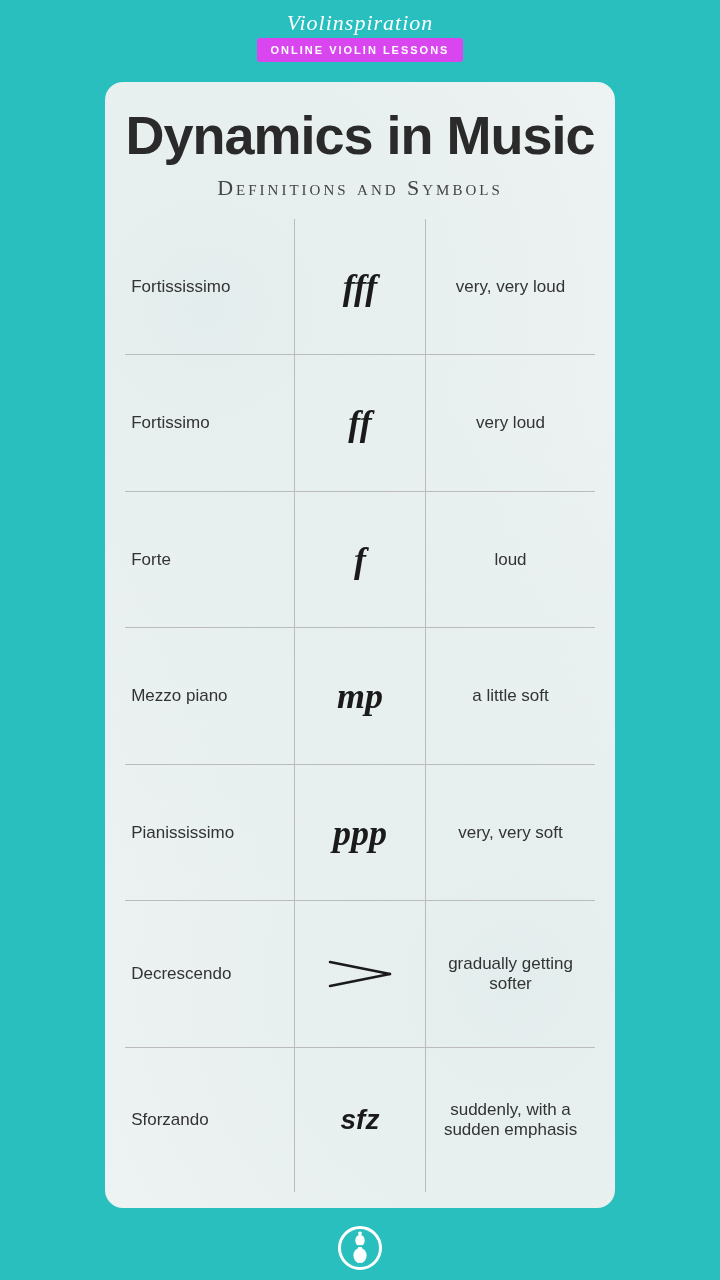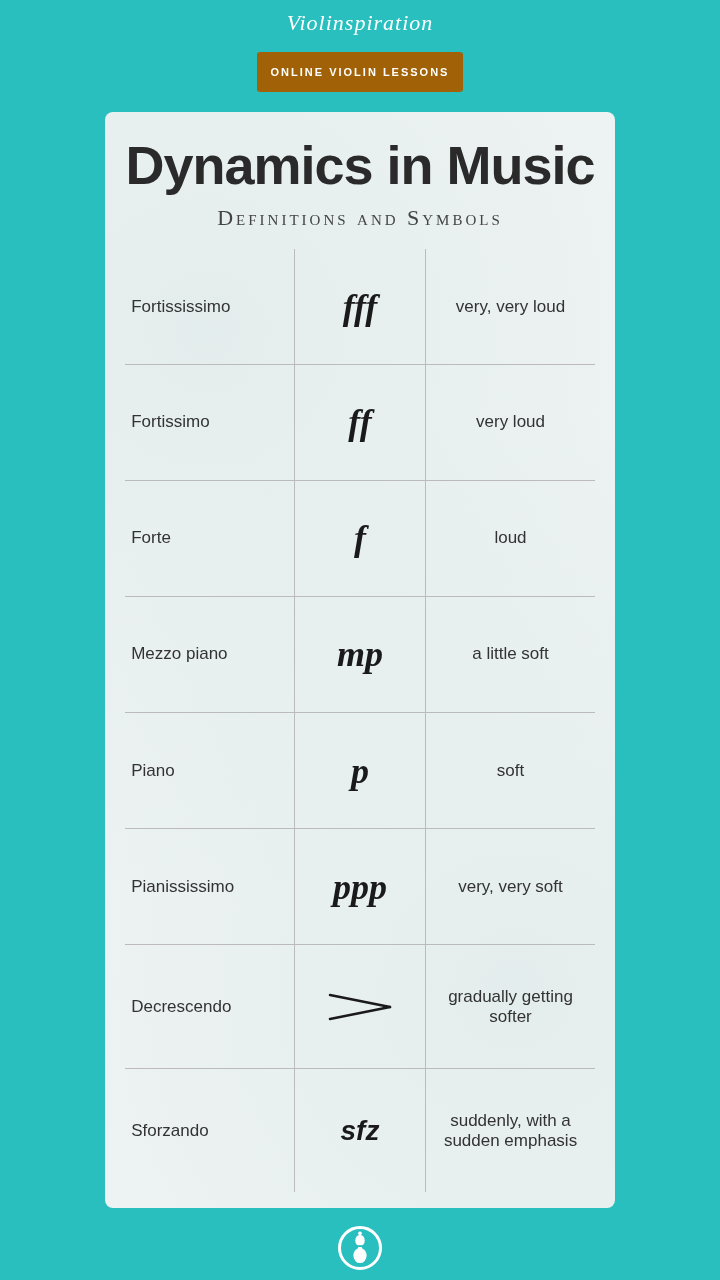--- a/index.html
+++ b/index.html
@@ -27,35 +27,35 @@
 
     .brand-name {
       font-family: 'Palatino Linotype', Palatino, serif;
       color: white;
       font-size: 22px;
       font-style: italic;
       letter-spacing: 1px;
     }
 
     .brand-subtitle {
-      background: #a16207;
+      background: #d946ef;
       color: white;
       font-size: 11px;
       letter-spacing: 2px;
       text-transform: uppercase;
-      padding: 14px 14px;
+      padding: 6px 14px;
       border-radius: 3px;
-      margin-top: 16px;
+      margin-top: 2px;
       font-family: Arial, sans-serif;
       font-weight: bold;
     }
 
     .card {
       background: #f0f4f4;
-      border-radius: 8px;
+      border-radius: 18px;
       margin: 12px 18px 12px 18px;
       padding: 24px 20px 16px 20px;
       flex: 1;
       display: flex;
       flex-direction: column;
       align-items: center;
       background-image: radial-gradient(circle at 80% 80%, rgba(200,220,220,0.3) 0%, transparent 60%),
                         radial-gradient(circle at 20% 20%, rgba(200,220,220,0.3) 0%, transparent 60%);
     }
 
@@ -207,25 +207,20 @@
         </tr>
         <tr>
           <td class="col-name">Forte</td>
           <td class="col-symbol"><span class="dynamic-symbol">f</span></td>
           <td class="col-def">loud</td>
         </tr>
         <tr>
           <td class="col-name">Mezzo piano</td>
           <td class="col-symbol"><span class="dynamic-symbol">mp</span></td>
           <td class="col-def">a little soft</td>
-        </tr>
-        <tr>
-          <td class="col-name">Piano</td>
-          <td class="col-symbol"><span class="dynamic-symbol">p</span></td>
-          <td class="col-def">soft</td>
         </tr>
         <tr>
           <td class="col-name">Pianississimo</td>
           <td class="col-symbol"><span class="dynamic-symbol">ppp</span></td>
           <td class="col-def">very, very soft</td>
         </tr>
         <tr>
           <td class="col-name">Decrescendo</td>
           <td class="col-symbol">
         <div class="decrescendo-symbol">

